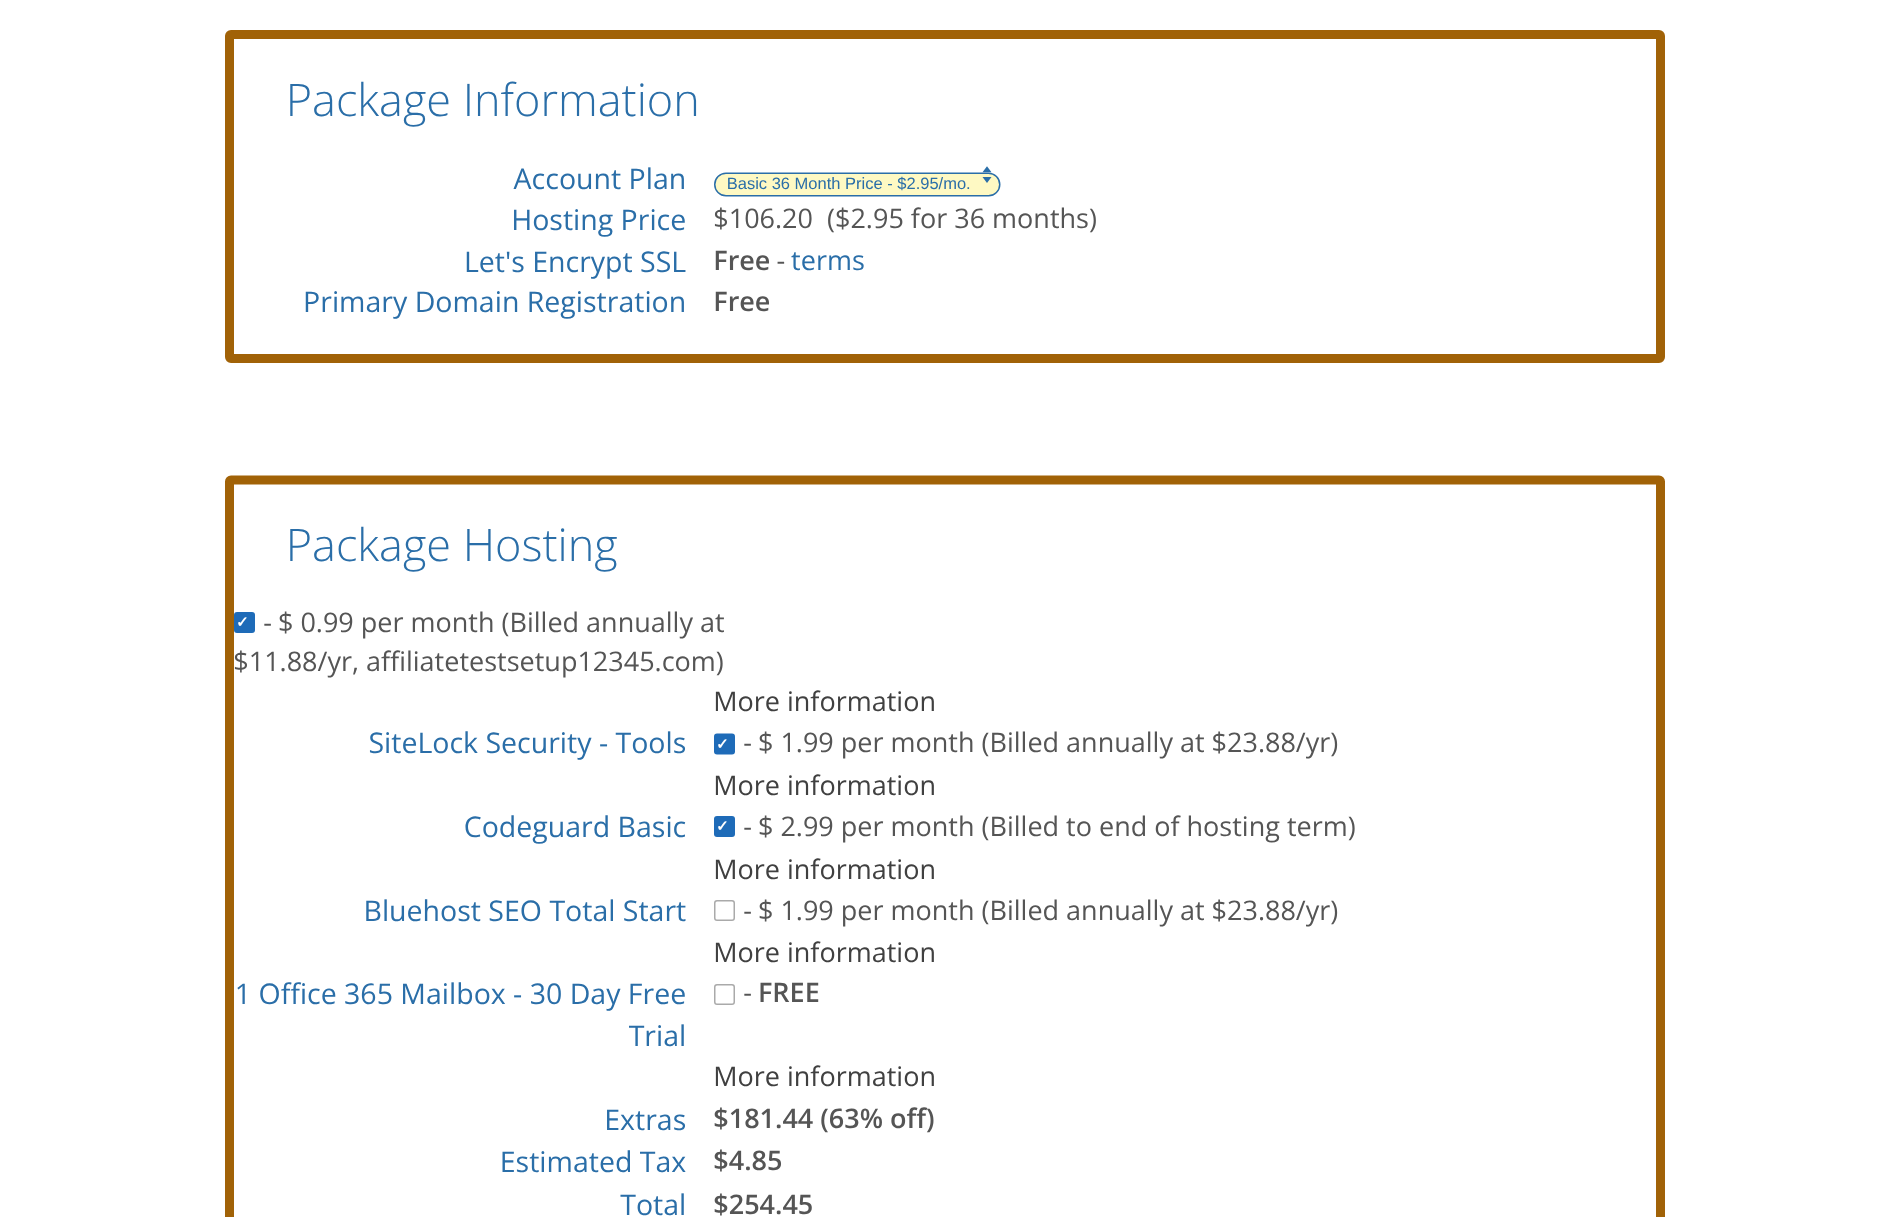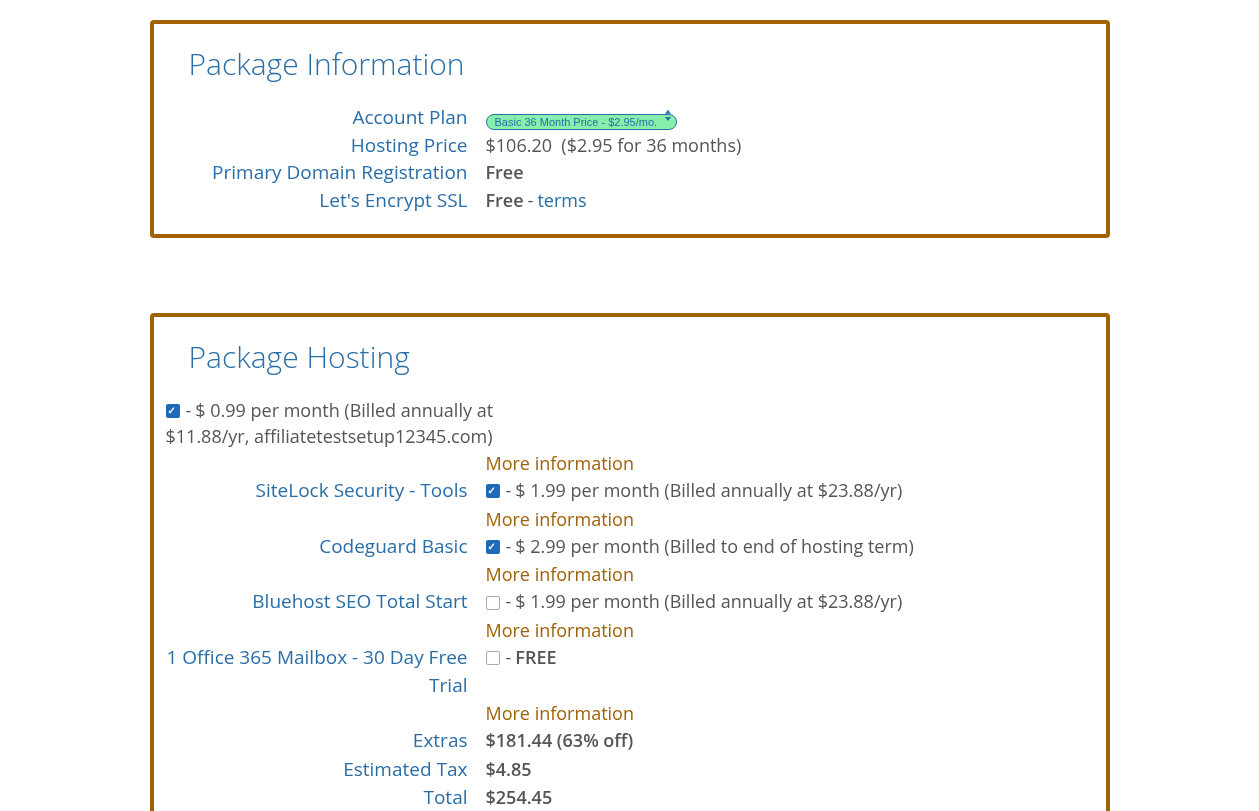--- a/index.html
+++ b/index.html
@@ -10,35 +10,34 @@
       font-family: "Open Sans", "Helvetica Neue", Arial, sans-serif;
       color: #5a5a5a;
       font-size: 18px;
       line-height: 1.45;
     }
     .container {
       width: 960px;
       margin: 0 auto;
     }
     .card {
-      border: 4px solid #a16207;
+      border: 6px solid #a16207;
       border-radius: 4px;
       padding-bottom: 20px;
     }
     .card + .card { margin-top: 75px; }
     .card h2 {
       color: #2a6ea8;
       font-weight: 300;
       font-size: 30px;
       margin: 18px 0 18px 35px;
     }
     .row {
       display: flex;
       align-items: flex-start;
-      padding-left: 12px;
     }
     .label {
       flex: 0 0 320px;
       text-align: right;
       padding-right: 18px;
       color: #2a6ea8;
       font-size: 19px;
     }
     .value {
       flex: 1 1 auto;
@@ -46,21 +45,21 @@
       color: #555;
       font-size: 18px;
     }
     .value .bold { font-weight: 600; color: #555; }
     select.plan {
       font-size: 11px;
       color: #2a6ea8;
       border: 1px solid #2a6ea8;
       border-radius: 9px;
       padding: 1px 18px 1px 8px;
-      background: #86efac;
+      background: #fef9c3;
       -webkit-appearance: none;
       appearance: none;
       position: relative;
     }
     .select-wrap {
       position: relative;
       display: inline-block;
       vertical-align: middle;
     }
     .select-wrap::after {
@@ -107,21 +106,21 @@
       font-weight: bold;
       position: absolute;
       left: 2px; top: -1px;
     }
     .chk.unchecked {
       background: #fff;
       border: 1px solid #aaa;
     }
     .extra-space .row { margin-bottom: 1px; }
     .dash { padding: 0 4px; color: #555; }
-    .moreinfo { color: #a16207; cursor: pointer; }
+    .moreinfo { color: #404040; cursor: pointer; }
   </style>
 </head>
 <body>
 
 <div class="container">
   <div class="card">
     <h2>Package Information</h2>
 
     <div class="row">
       <div class="label">Account Plan</div>
@@ -135,30 +134,30 @@
     </div>
 
     <div class="row">
       <div class="label">Hosting Price</div>
       <div class="value">
         <span>$106.20</span>&nbsp;&nbsp;<span>($2.95 for 36 months)</span>
       </div>
     </div>
 
     <div class="row">
+      <div class="label">Let's Encrypt SSL</div>
+      <div class="value">
+        <span class="bold">Free</span><span class="dash">-</span><span class="link">terms</span>
+      </div>
+    </div>
+
+    <div class="row">
       <div class="label">Primary Domain Registration</div>
       <div class="value"><span class="bold">Free</span></div>
     </div>
-
-    <div class="row">
-      <div class="label">Let's Encrypt SSL</div>
-      <div class="value">
-        <span class="bold">Free</span><span class="dash">-</span><span class="link">terms</span>
-      </div>
-    </div>
   </div>
 
   <div class="card extra-space">
     <h2>Package Hosting</h2>
 
     <div class="row">
       <div class="value" style="max-width: 420px;">
         <span class="chk checked"></span><span class="dash">-</span><span>$ 0.99 per month (Billed annually at $11.88/yr, affiliatetestsetup12345.com)</span>
       </div>
     </div>

